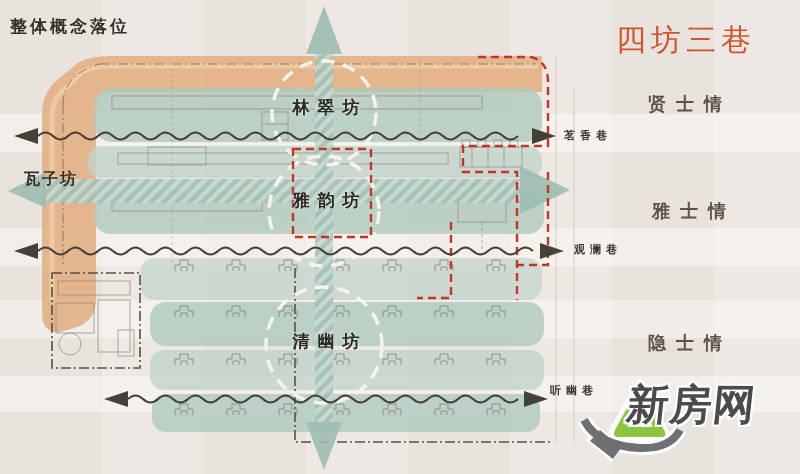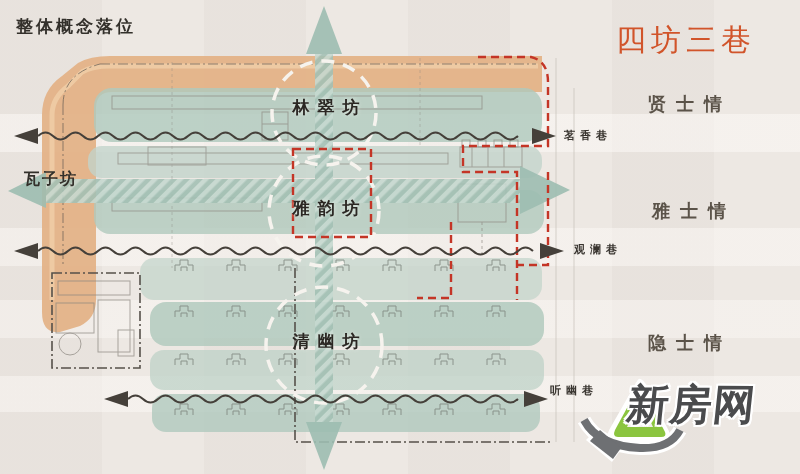--- a/index.html
+++ b/index.html
@@ -9,25 +9,25 @@
     background-color:#ece7e2;
     background-image:
       linear-gradient(180deg, rgba(250,247,244,0) 114px, rgba(252,249,246,.55) 114px, rgba(252,249,246,.55) 152px, rgba(250,247,244,0) 152px),
       linear-gradient(180deg, rgba(250,247,244,0) 228px, rgba(252,249,246,.5) 228px, rgba(252,249,246,.5) 266px, rgba(250,247,244,0) 266px),
       linear-gradient(180deg, rgba(250,247,244,0) 300px, rgba(252,249,246,.45) 300px, rgba(252,249,246,.45) 338px, rgba(250,247,244,0) 338px),
       linear-gradient(180deg, rgba(250,247,244,0) 376px, rgba(252,249,246,.5) 376px, rgba(252,249,246,.5) 412px, rgba(250,247,244,0) 412px),
       repeating-linear-gradient(90deg, rgba(110,90,80,.03) 0 102px, rgba(255,255,255,.05) 102px 204px);
   }
   .map-svg{position:absolute;left:0;top:0;}
   .lbl{position:absolute;white-space:nowrap;}
-  .concept-title{left:16px;top:15px;font-size:17px;font-weight:bold;color:#33302b;letter-spacing:3px;}
+  .concept-title{left:10px;top:15px;font-size:17px;font-weight:bold;color:#33302b;letter-spacing:3px;}
   .theme-title{left:616px;top:20px;font-size:30px;font-weight:normal;color:#d1542a;letter-spacing:5px;}
   .ward{width:150px;text-align:center;font-size:17px;font-weight:bold;color:#2b2723;letter-spacing:8px;text-shadow:0 0 4px rgba(240,242,238,.8);}
   .ward-1{left:255px;top:96px;}
-  .ward-2{left:255px;top:197px;}
+  .ward-2{left:255px;top:189px;}
   .ward-3{left:255px;top:330px;}
   .ward-west{left:24px;top:169px;font-size:16px;font-weight:bold;color:#33302b;letter-spacing:2px;}
   .lane-lbl{font-size:11px;color:#38342f;letter-spacing:5px;font-weight:600;}
   .lane-1{left:564px;top:128px;}
   .lane-2{left:574px;top:242px;}
   .lane-3{left:550px;top:383px;font-family:Liberation Serif, serif;}
   .theme-lbl{font-family:"Liberation Serif","DejaVu Serif",serif;font-size:18px;font-weight:bold;color:#5b5349;letter-spacing:10px;}
   .theme-1{left:648px;top:92px;}
   .theme-2{left:652px;top:199px;}
   .theme-3{left:648px;top:331px;}

